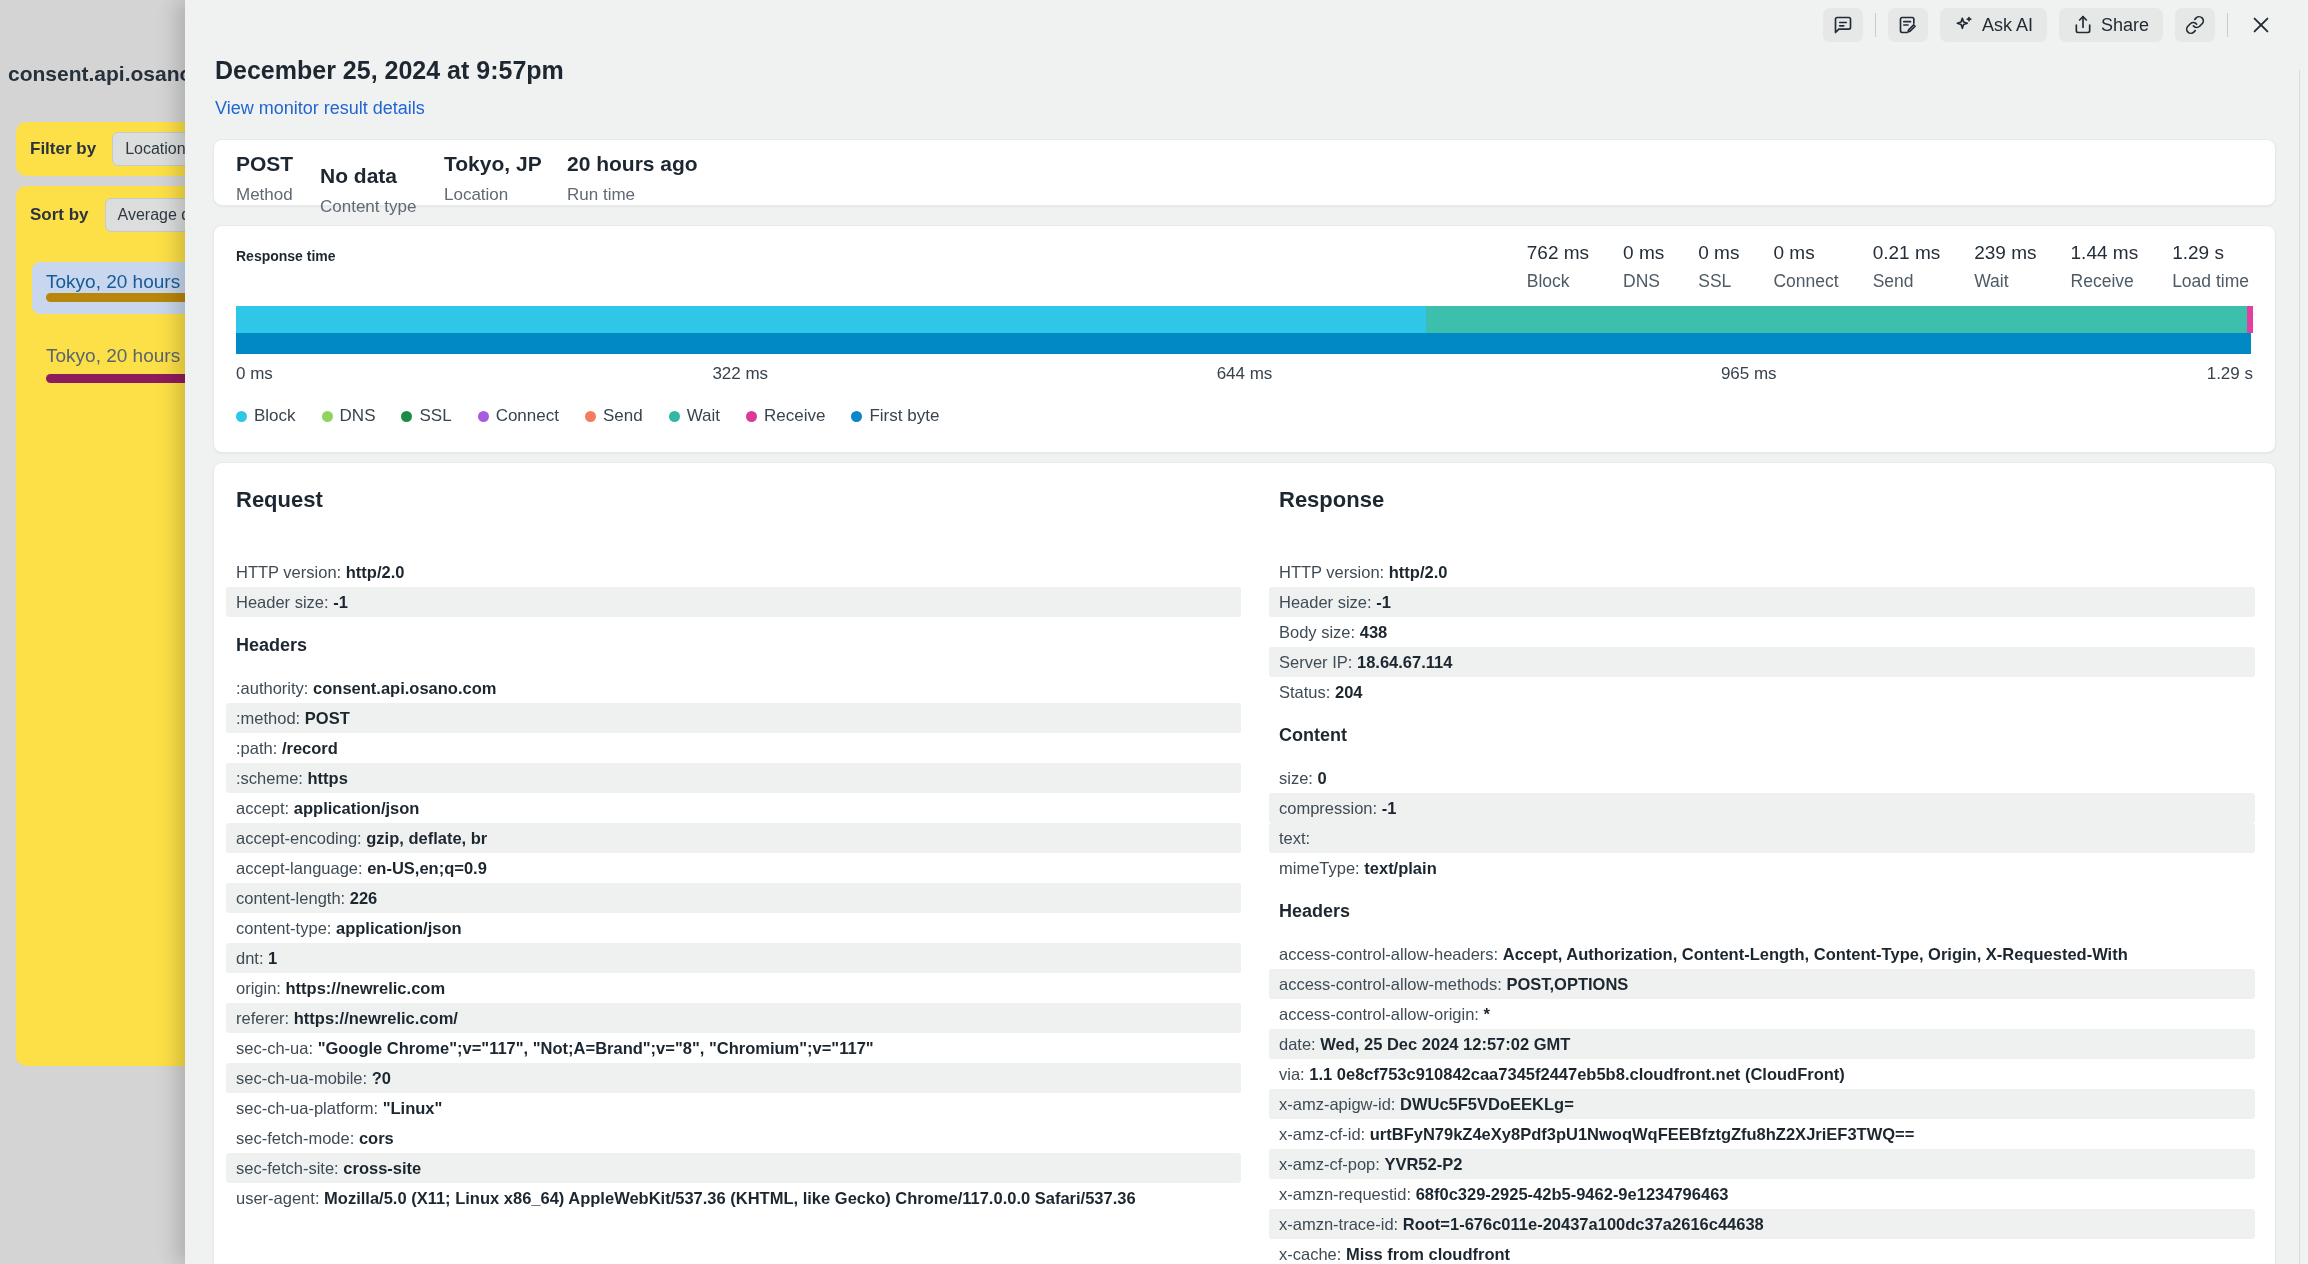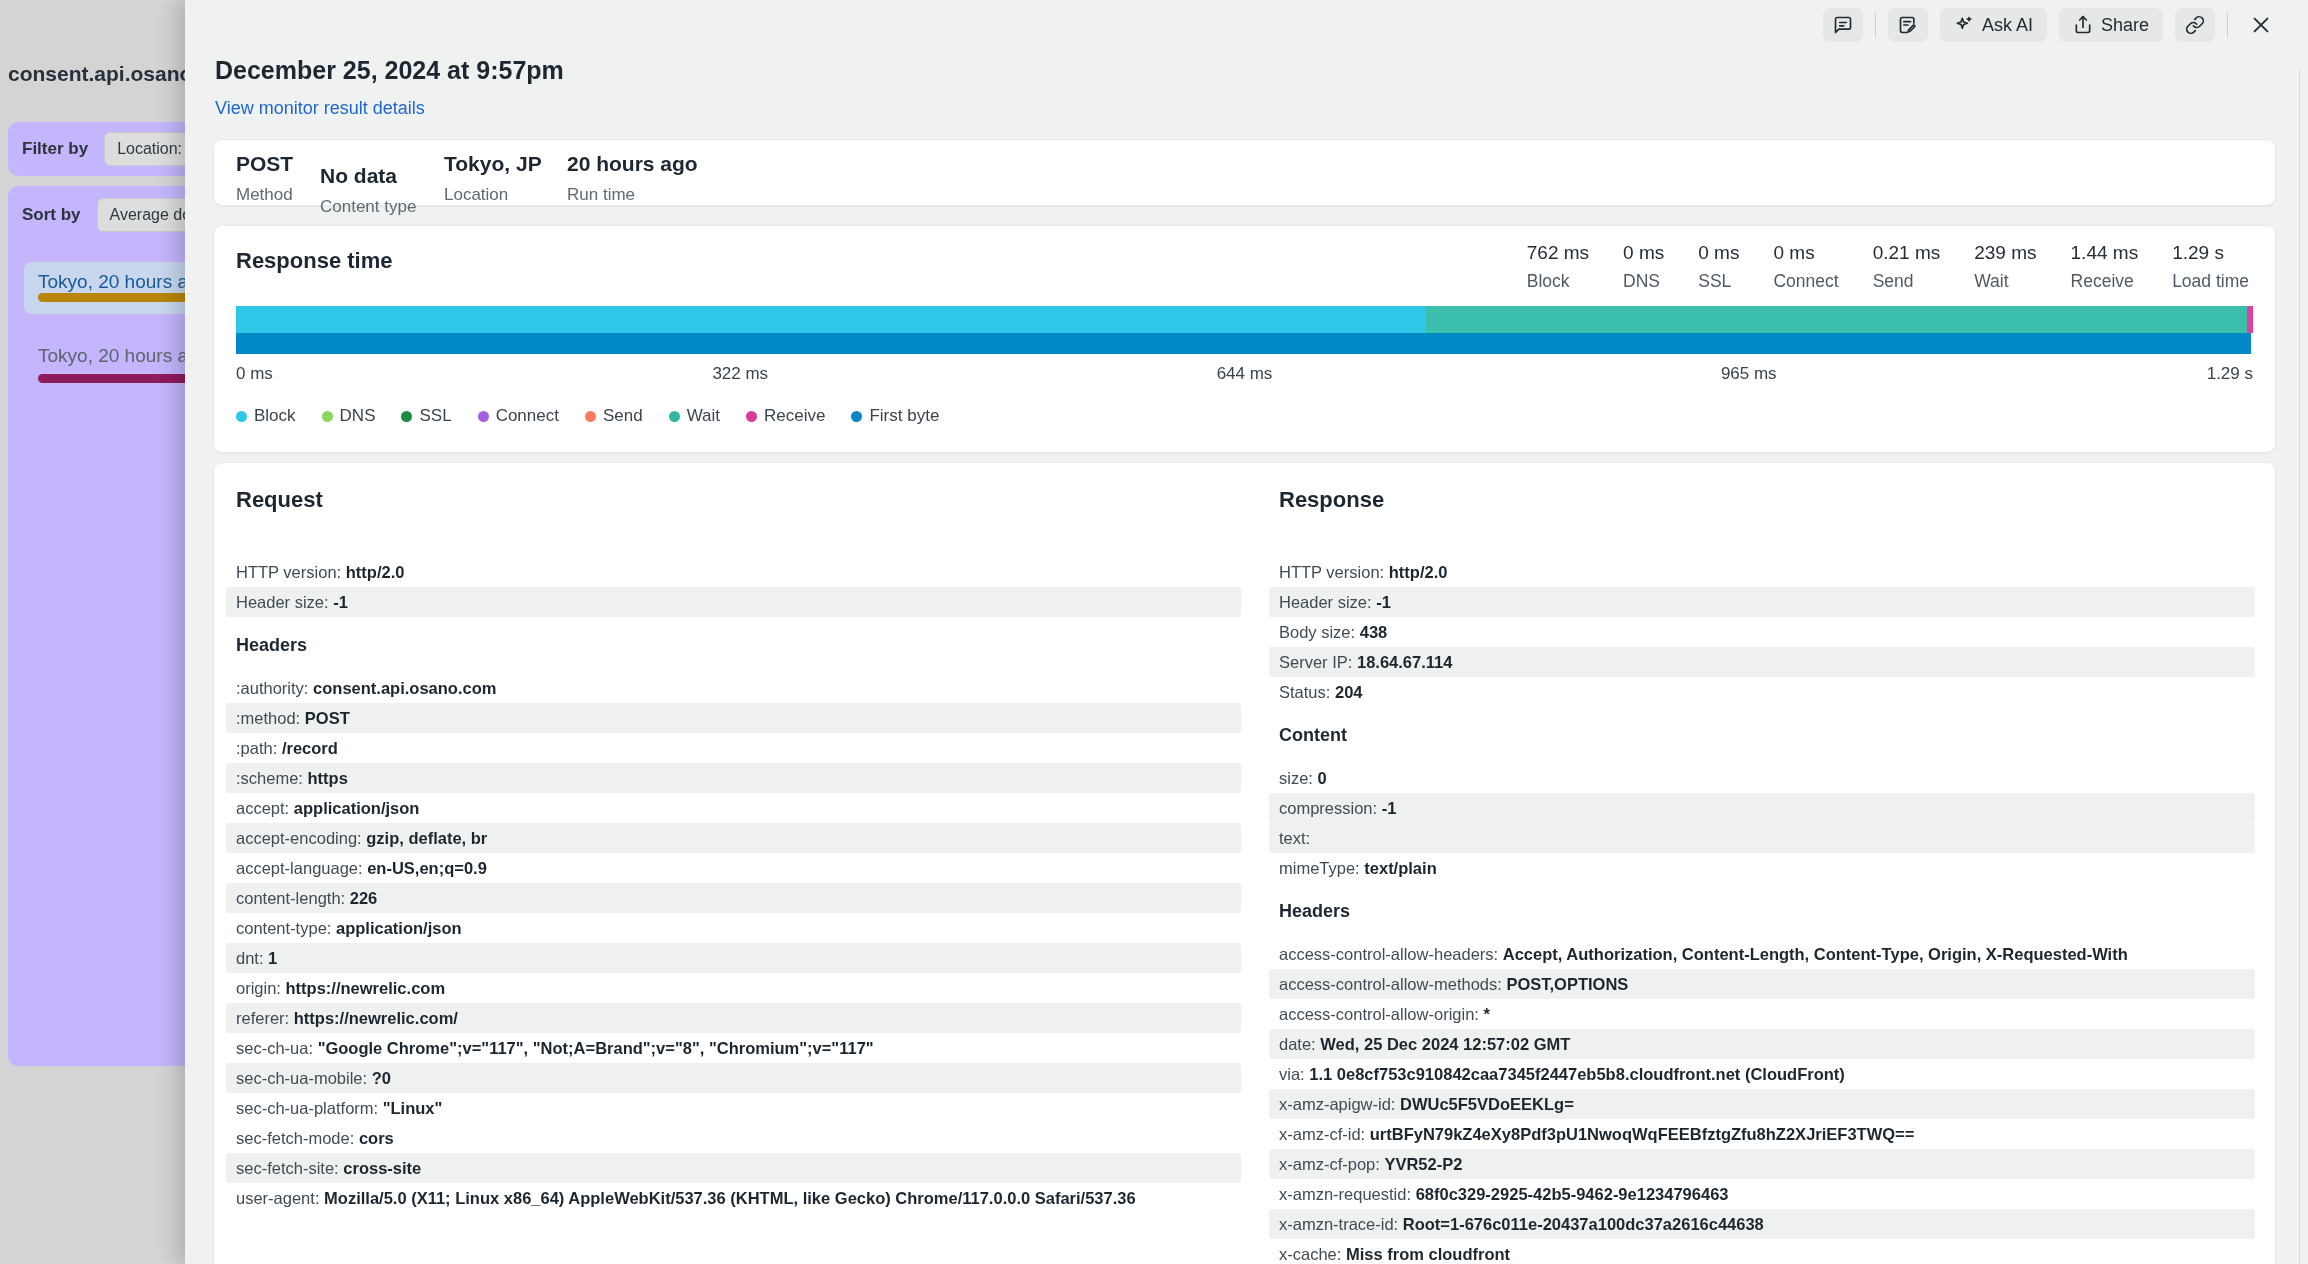--- a/index.html
+++ b/index.html
@@ -2,21 +2,21 @@
 <html><head>
 <meta charset="utf-8">
 <style>
   * { margin:0; padding:0; box-sizing:border-box; }
   html,body { width:2308px; height:1264px; overflow:hidden; }
   body { font-family:"Liberation Sans", sans-serif; background:#ffffff; position:relative; }
 
   
   .underlay { position:absolute; left:0; top:0; width:185px; height:1264px; background:#d4d4d4; overflow:hidden; }
   .u-title { position:absolute; left:8px; top:62px; font-size:21px; font-weight:700; color:#26313b; white-space:nowrap; }
-  .u-panel { position:absolute; left:8px; width:210px; background:#c4b5fd; border-radius:10px;text-decoration:underline; }
+  .u-panel { position:absolute; left:16px; width:210px; background:#fde047; border-radius:10px;text-decoration:underline; }
   .u-panel.p1 { top:122px; height:54px; }
   .u-panel.p2 { top:186px; height:880px; }
   .u-row { position:absolute; left:14px; display:flex; align-items:center; gap:16px; white-space:nowrap; }
   .u-row .u-label { font-size:17px; font-weight:700; color:#2b343d; }
   .u-pill { background:#dcdddd; border:1px solid #c7c9ca; border-radius:6px; padding:7px 12px; font-size:16px; color:#2f3943; white-space:nowrap; }
   .sb-item { position:absolute; left:16px; width:220px; height:52px; border-radius:8px; }
   .sb-item.selected { background:#c8d7ed; }
   .sb-item .sb-label { position:absolute; left:14px; top:9px; font-size:19px; white-space:nowrap; }
   .sb-item.selected .sb-label { color:#185a97; }
   .sb-item:not(.selected) .sb-label { color:#5a6570; }
@@ -44,21 +44,21 @@
   .card.summary { top:139px; height:67px; }
   .card.rtime { top:225px; height:228px; }
   .card.reqres { top:462px; height:820px; }
 
   
   .sum-cols { position:absolute; left:22px; top:12px; display:flex; }
   .sum-val { font-size:21px; font-weight:700; color:#1d2731; white-space:nowrap; }
   .sum-label { margin-top:9px; font-size:17px; color:#5f6a74; white-space:nowrap; }
 
   
-  .rt-title { position:absolute; left:22px; top:22px; font-size:22px; font-weight:700; color:#1d2731; }
+  .rt-title { position:absolute; left:22px; top:22px; font-size:14px; font-weight:700; color:#1d2731; }
   .rt-metrics { position:absolute; right:26px; top:16px; display:flex; gap:34px; }
   .rt-metric { display:flex; flex-direction:column; }
   .rt-mval { font-size:19px; color:#242e38; white-space:nowrap; }
   .rt-mlabel { margin-top:7px; font-size:17.5px; color:#4e5a64; white-space:nowrap; }
   .rt-barwrap { position:absolute; left:22px; top:80px; width:2017px; }
   .rt-bar-top { display:flex; height:27px; width:100%; }
   .rt-bar-bottom { height:21px; }
   .rt-axis { position:absolute; left:22px; top:138px; width:2017px; height:20px; }
   .rt-tick { position:absolute; top:0; font-size:17px; color:#39434d; white-space:nowrap; }
   .rt-legend { position:absolute; left:22px; top:180px; display:flex; gap:26px; align-items:center; }

